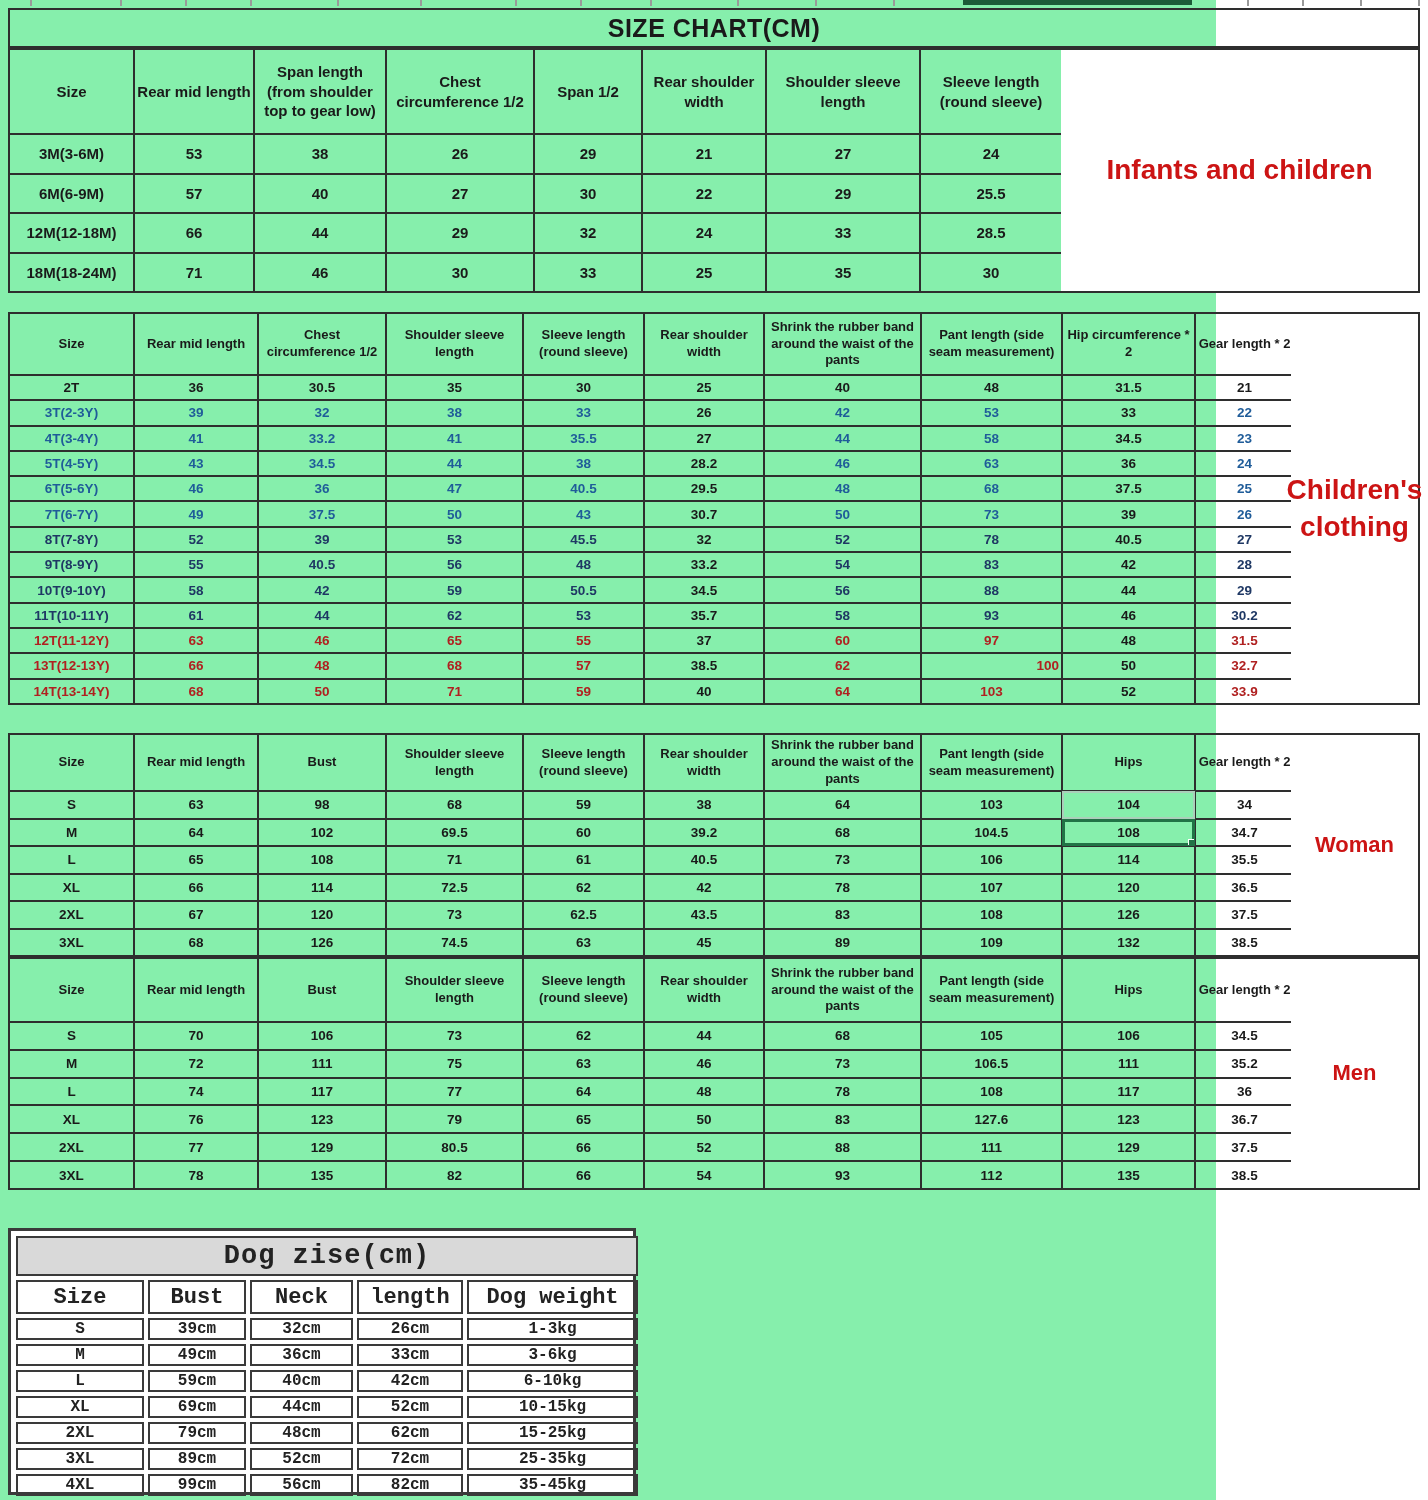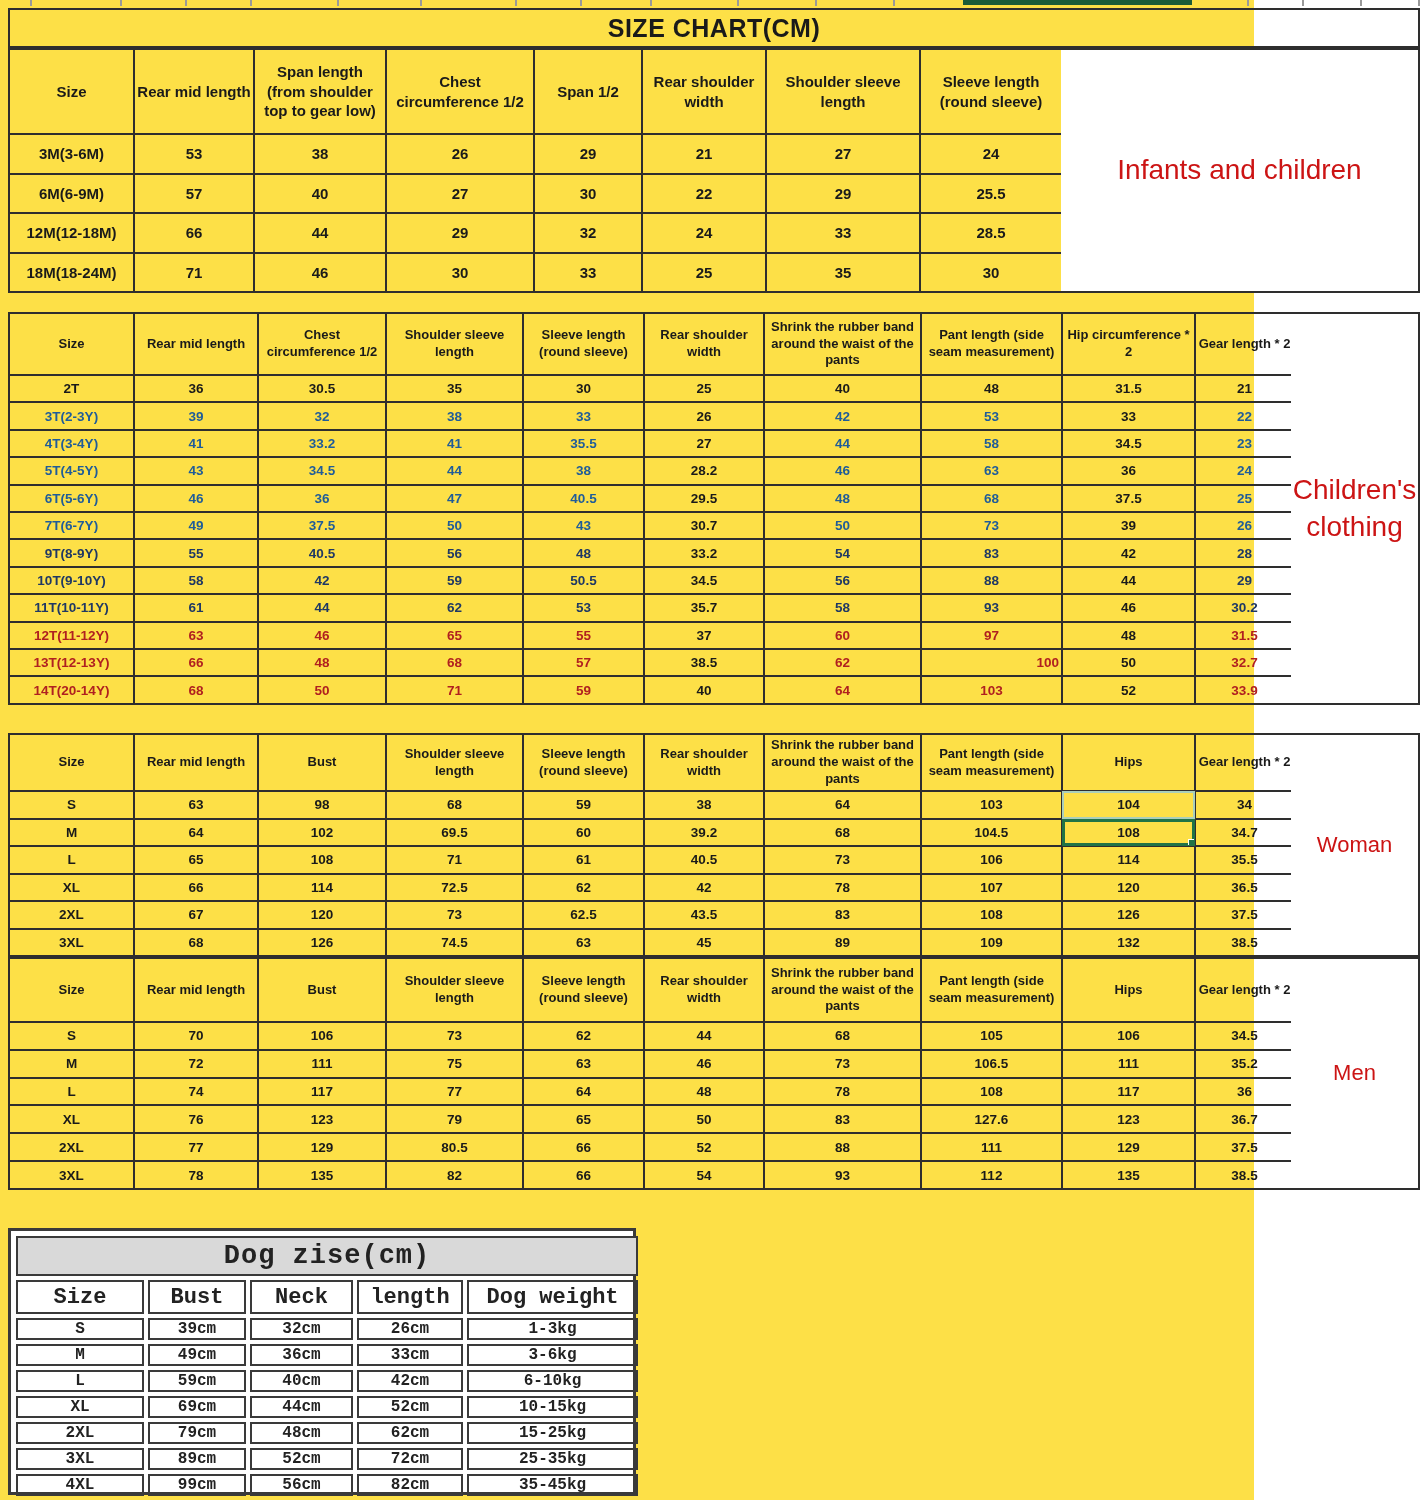--- a/index.html
+++ b/index.html
@@ -1,18 +1,18 @@
 <!DOCTYPE html>
 <html><head>
 <meta charset="utf-8">
 <style>
   html,body { margin:0; padding:0; background:#ffffff; }
   #canvas {
-    position:relative; width:1216px; height:1500px; background:#fde047;
-    font-family:"Liberation Sans", sans-serif; color:#1a1a1a;padding-left:38px;
+    position:relative; width:1216px; height:1500px; background:#86efac;
+    font-family:"Liberation Sans", sans-serif; color:#1a1a1a;
   }
   
   .tick { position:absolute; top:0; width:2px; height:6px; background:#9a9a9a; }
   #green-bar { position:absolute; top:0; left:963px; width:229px; height:5px; background:#1c5c38; }
 
   
   #sec-title {
     position:absolute; top:8px; left:8px; width:1412px; height:40px;
     border:2px solid #2e2e2e; box-sizing:border-box;
     display:flex; align-items:center; justify-content:center;
@@ -42,21 +42,21 @@
   #t-woman td { font-size:13.5px; }
 
   #t-men th { height:62px; font-size:13px; }
   #t-men td { font-size:13.5px; }
 
   
   .side-panel {
     position:absolute; box-sizing:border-box;
     border:2px solid #2e2e2e; border-left:none; background:#fff;
     display:flex; align-items:center; justify-content:center; text-align:center;
-    font-weight:normal;
+    font-weight:bold;
   }
   .red-label { line-height:1.3; }
 
   
   .sel-cell { position:relative; outline:3px solid #217346; outline-offset:-3px; }
   .sel-cell::after {
     content:""; position:absolute; right:-4px; bottom:-4px; width:8px; height:8px;
     background:#217346; border:1px solid #ffffff; z-index:3;
   }
   .faint-cell { outline:2px solid #aacfba; outline-offset:-2px; }
@@ -273,20 +273,32 @@
             <td style="color: rgb(31, 92, 153);">37.5</td>
             <td style="color: rgb(31, 92, 153);">50</td>
             <td style="color: rgb(31, 92, 153);">43</td>
             <td>30.7</td>
             <td style="color: rgb(31, 92, 153);">50</td>
             <td style="color: rgb(31, 92, 153);">73</td>
             <td>39</td>
             <td style="color: rgb(31, 92, 153);">26</td>
           </tr>
           <tr>
+            <td style="color: rgb(31, 56, 100);">8T(7-8Y)</td>
+            <td style="color: rgb(31, 56, 100);">52</td>
+            <td style="color: rgb(31, 56, 100);">39</td>
+            <td style="color: rgb(31, 56, 100);">53</td>
+            <td style="color: rgb(31, 56, 100);">45.5</td>
+            <td>32</td>
+            <td style="color: rgb(31, 56, 100);">52</td>
+            <td style="color: rgb(31, 56, 100);">78</td>
+            <td>40.5</td>
+            <td style="color: rgb(31, 56, 100);">27</td>
+          </tr>
+          <tr>
             <td style="color: rgb(31, 56, 100);">9T(8-9Y)</td>
             <td style="color: rgb(31, 56, 100);">55</td>
             <td style="color: rgb(31, 56, 100);">40.5</td>
             <td style="color: rgb(31, 56, 100);">56</td>
             <td style="color: rgb(31, 56, 100);">48</td>
             <td>33.2</td>
             <td style="color: rgb(31, 56, 100);">54</td>
             <td style="color: rgb(31, 56, 100);">83</td>
             <td>42</td>
             <td style="color: rgb(31, 56, 100);">28</td>
@@ -333,21 +345,21 @@
             <td style="color: rgb(176, 32, 32);">48</td>
             <td style="color: rgb(176, 32, 32);">68</td>
             <td style="color: rgb(176, 32, 32);">57</td>
             <td>38.5</td>
             <td style="color: rgb(176, 32, 32);">62</td>
             <td style="color: rgb(176, 32, 32); text-align: right;">100</td>
             <td>50</td>
             <td style="color: rgb(176, 32, 32);">32.7</td>
           </tr>
           <tr>
-            <td style="color: rgb(176, 32, 32);">14T(20-14Y)</td>
+            <td style="color: rgb(176, 32, 32);">14T(13-14Y)</td>
             <td style="color: rgb(176, 32, 32);">68</td>
             <td style="color: rgb(176, 32, 32);">50</td>
             <td style="color: rgb(176, 32, 32);">71</td>
             <td style="color: rgb(176, 32, 32);">59</td>
             <td>40</td>
             <td style="color: rgb(176, 32, 32);">64</td>
             <td style="color: rgb(176, 32, 32);">103</td>
             <td>52</td>
             <td style="color: rgb(176, 32, 32);">33.9</td>
           </tr>

